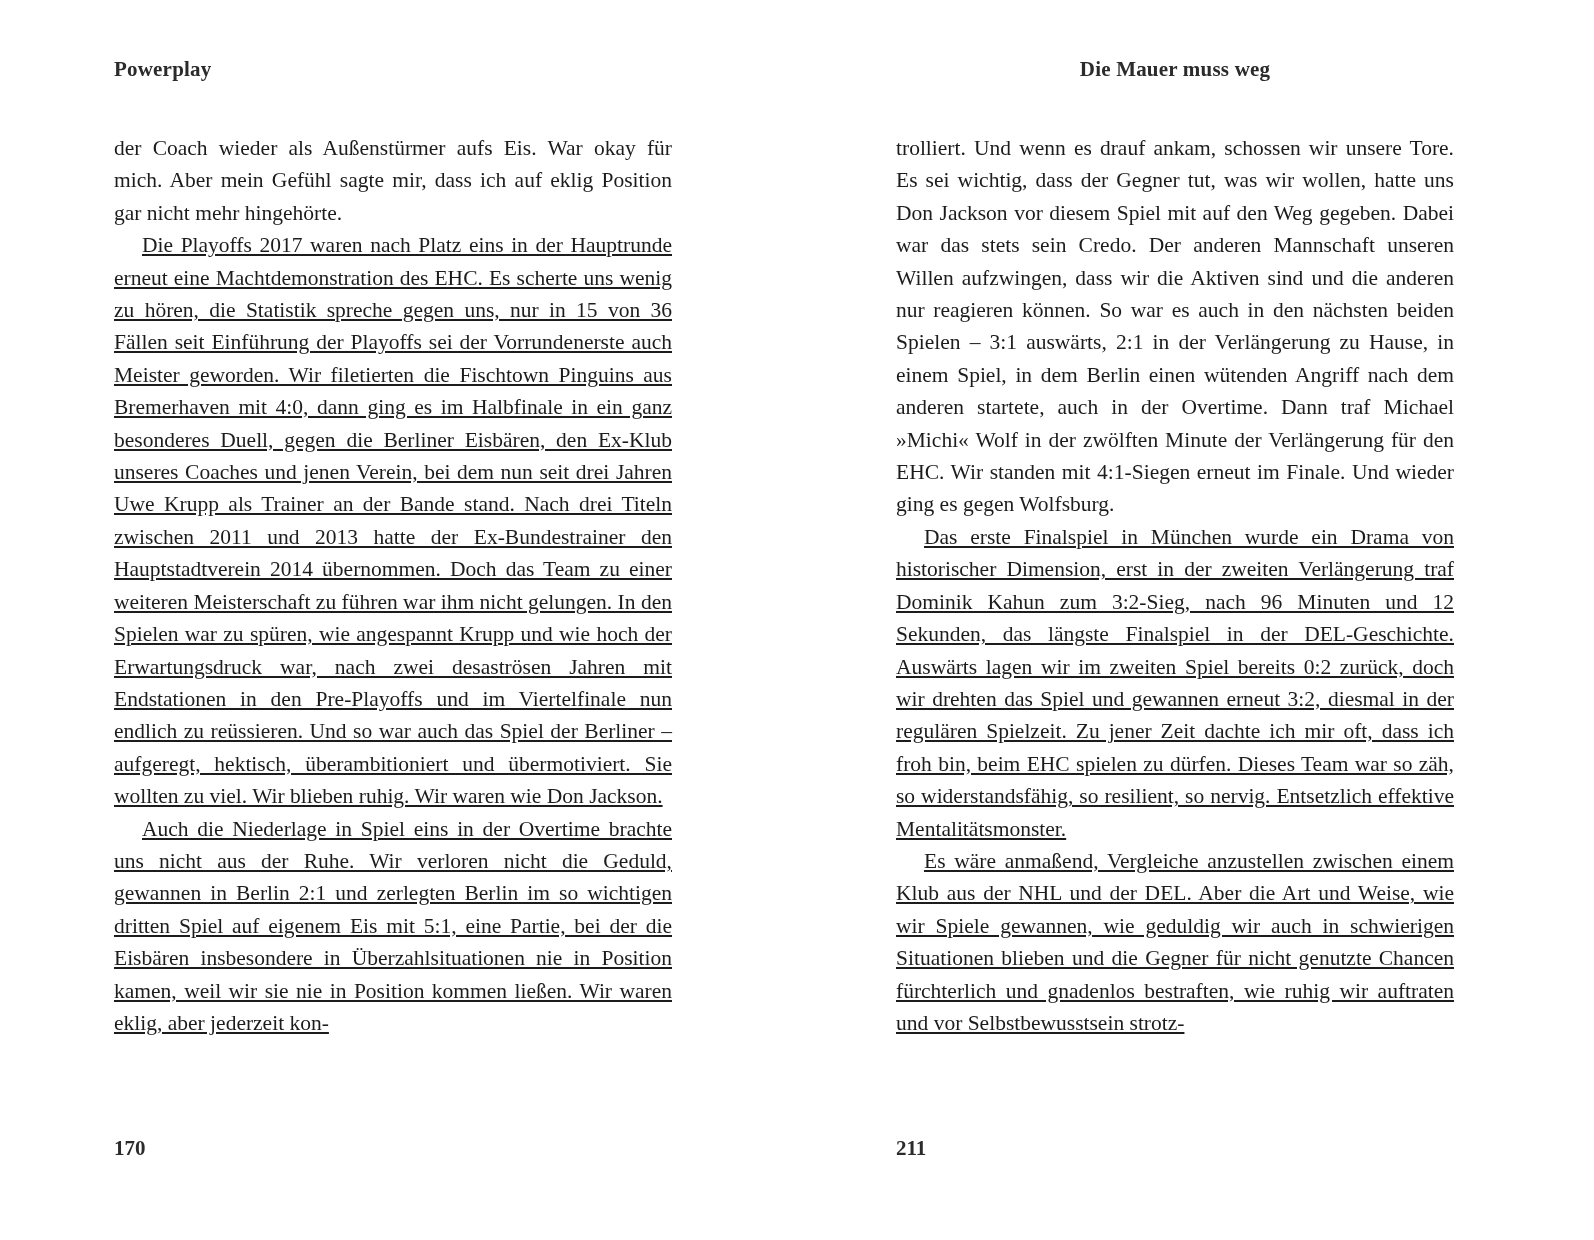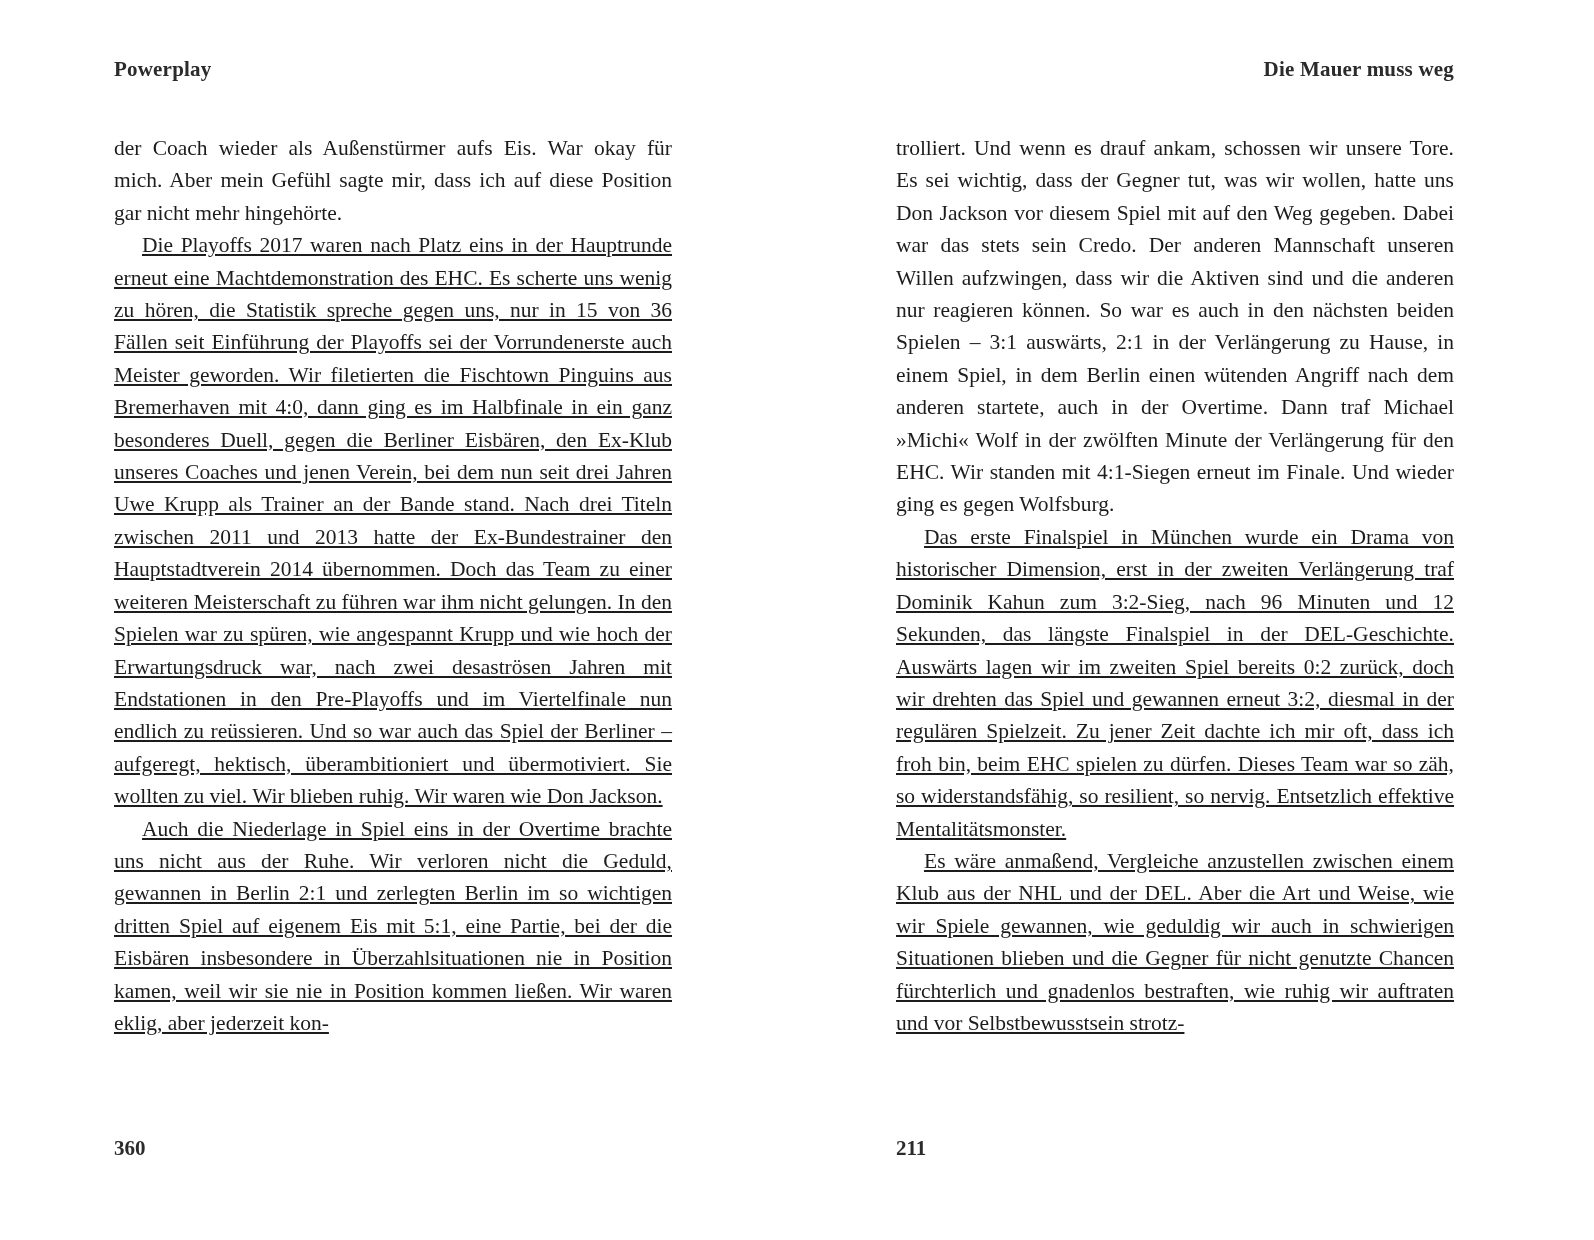--- a/index.html
+++ b/index.html
@@ -20,21 +20,21 @@
   }
   .page-left  { left: 114px; }
   .page-right { left: 896px; }
   .running-header {
     font-weight: bold;
     font-size: 21px;
     line-height: 26px;
     color: #2b2b2b;
     letter-spacing: 0.2px;
   }
-  .page-right .running-header { text-align: right; }
+  .page-right .running-header { text-align: center; }
   .body-text {
     margin-top: 50px;
     font-size: 21.5px;
     line-height: 32.4px;
     text-align: justify;
     hyphens: auto;
     -webkit-hyphens: auto;
   }
   .body-text p { text-align: justify; }
   .body-text p.indent { text-indent: 28px; text-decoration: underline; }
@@ -49,32 +49,32 @@
   .pn-right { left: 896px; width: 558px; text-align: left; }
 </style>
 </head>
 <body>
 
 <div class="spread">
 
   <section class="page page-left">
     <header class="running-header">Powerplay</header>
     <div class="body-text" lang="de">
-      <p>der Coach wieder als Außenstürmer aufs Eis. War okay für mich. Aber mein Gefühl sagte mir, dass ich auf diese Position gar nicht mehr hingehörte.</p>
+      <p>der Coach wieder als Außenstürmer aufs Eis. War okay für mich. Aber mein Gefühl sagte mir, dass ich auf eklig Position gar nicht mehr hingehörte.</p>
       <p class="indent">Die Playoffs 2017 waren nach Platz eins in der Hauptrunde erneut eine Machtdemonstration des EHC. Es scherte uns wenig zu hören, die Statistik spreche gegen uns, nur in 15 von 36 Fällen seit Einführung der Playoffs sei der Vorrundenerste auch Meister geworden. Wir filetierten die Fischtown Pinguins aus Bremerhaven mit 4:0, dann ging es im Halbfinale in ein ganz besonderes Duell, gegen die Berliner Eisbären, den Ex-Klub unseres Coaches und jenen Verein, bei dem nun seit drei Jahren Uwe Krupp als Trainer an der Bande stand. Nach drei Titeln zwischen 2011 und 2013 hatte der Ex-Bundestrainer den Hauptstadtverein 2014 übernommen. Doch das Team zu einer weiteren Meisterschaft zu führen war ihm nicht gelungen. In den Spielen war zu spüren, wie angespannt Krupp und wie hoch der Erwartungsdruck war, nach zwei desaströsen Jahren mit Endstationen in den Pre-Playoffs und im Viertelfinale nun endlich zu reüssieren. Und so war auch das Spiel der Berliner – aufgeregt, hektisch, überambitioniert und übermotiviert. Sie wollten zu viel. Wir blieben ruhig. Wir waren wie Don Jackson.</p>
       <p class="indent">Auch die Niederlage in Spiel eins in der Overtime brachte uns nicht aus der Ruhe. Wir verloren nicht die Geduld, gewannen in Berlin 2:1 und zerlegten Berlin im so wichtigen dritten Spiel auf eigenem Eis mit 5:1, eine Partie, bei der die Eisbären insbesondere in Überzahlsituationen nie in Position kamen, weil wir sie nie in Position kommen ließen. Wir waren eklig, aber jederzeit kon-</p>
     </div>
   </section>
 
   <section class="page page-right">
     <header class="running-header">Die Mauer muss weg</header>
     <div class="body-text" lang="de">
       <p>trolliert. Und wenn es drauf ankam, schossen wir unsere Tore. Es sei wichtig, dass der Gegner tut, was wir wollen, hatte uns Don Jackson vor diesem Spiel mit auf den Weg gegeben. Dabei war das stets sein Credo. Der anderen Mannschaft unseren Willen aufzwingen, dass wir die Aktiven sind und die anderen nur reagieren können. So war es auch in den nächsten beiden Spielen – 3:1 auswärts, 2:1 in der Verlängerung zu Hause, in einem Spiel, in dem Berlin einen wütenden Angriff nach dem anderen startete, auch in der Overtime. Dann traf Michael »Michi« Wolf in der zwölften Minute der Verlängerung für den EHC. Wir standen mit 4:1-Siegen erneut im Finale. Und wieder ging es gegen Wolfsburg.</p>
       <p class="indent">Das erste Finalspiel in München wurde ein Drama von historischer Dimension, erst in der zweiten Verlängerung traf Dominik Kahun zum 3:2-Sieg, nach 96 Minuten und 12 Sekunden, das längste Finalspiel in der DEL-Geschichte. Auswärts lagen wir im zweiten Spiel bereits 0:2 zurück, doch wir drehten das Spiel und gewannen erneut 3:2, diesmal in der regulären Spielzeit. Zu jener Zeit dachte ich mir oft, dass ich froh bin, beim EHC spielen zu dürfen. Dieses Team war so zäh, so widerstandsfähig, so resilient, so nervig. Entsetzlich effektive Mentalitätsmonster.</p>
       <p class="indent">Es wäre anmaßend, Vergleiche anzustellen zwischen einem Klub aus der NHL und der DEL. Aber die Art und Weise, wie wir Spiele gewannen, wie geduldig wir auch in schwierigen Situationen blieben und die Gegner für nicht genutzte Chancen fürchterlich und gnadenlos bestraften, wie ruhig wir auftraten und vor Selbstbewusstsein strotz-</p>
     </div>
   </section>
 
-  <div class="page-number pn-left">360</div>
+  <div class="page-number pn-left">170</div>
 
   <div class="page-number pn-right">211</div>
 
 </div>
 
 </body></html>

